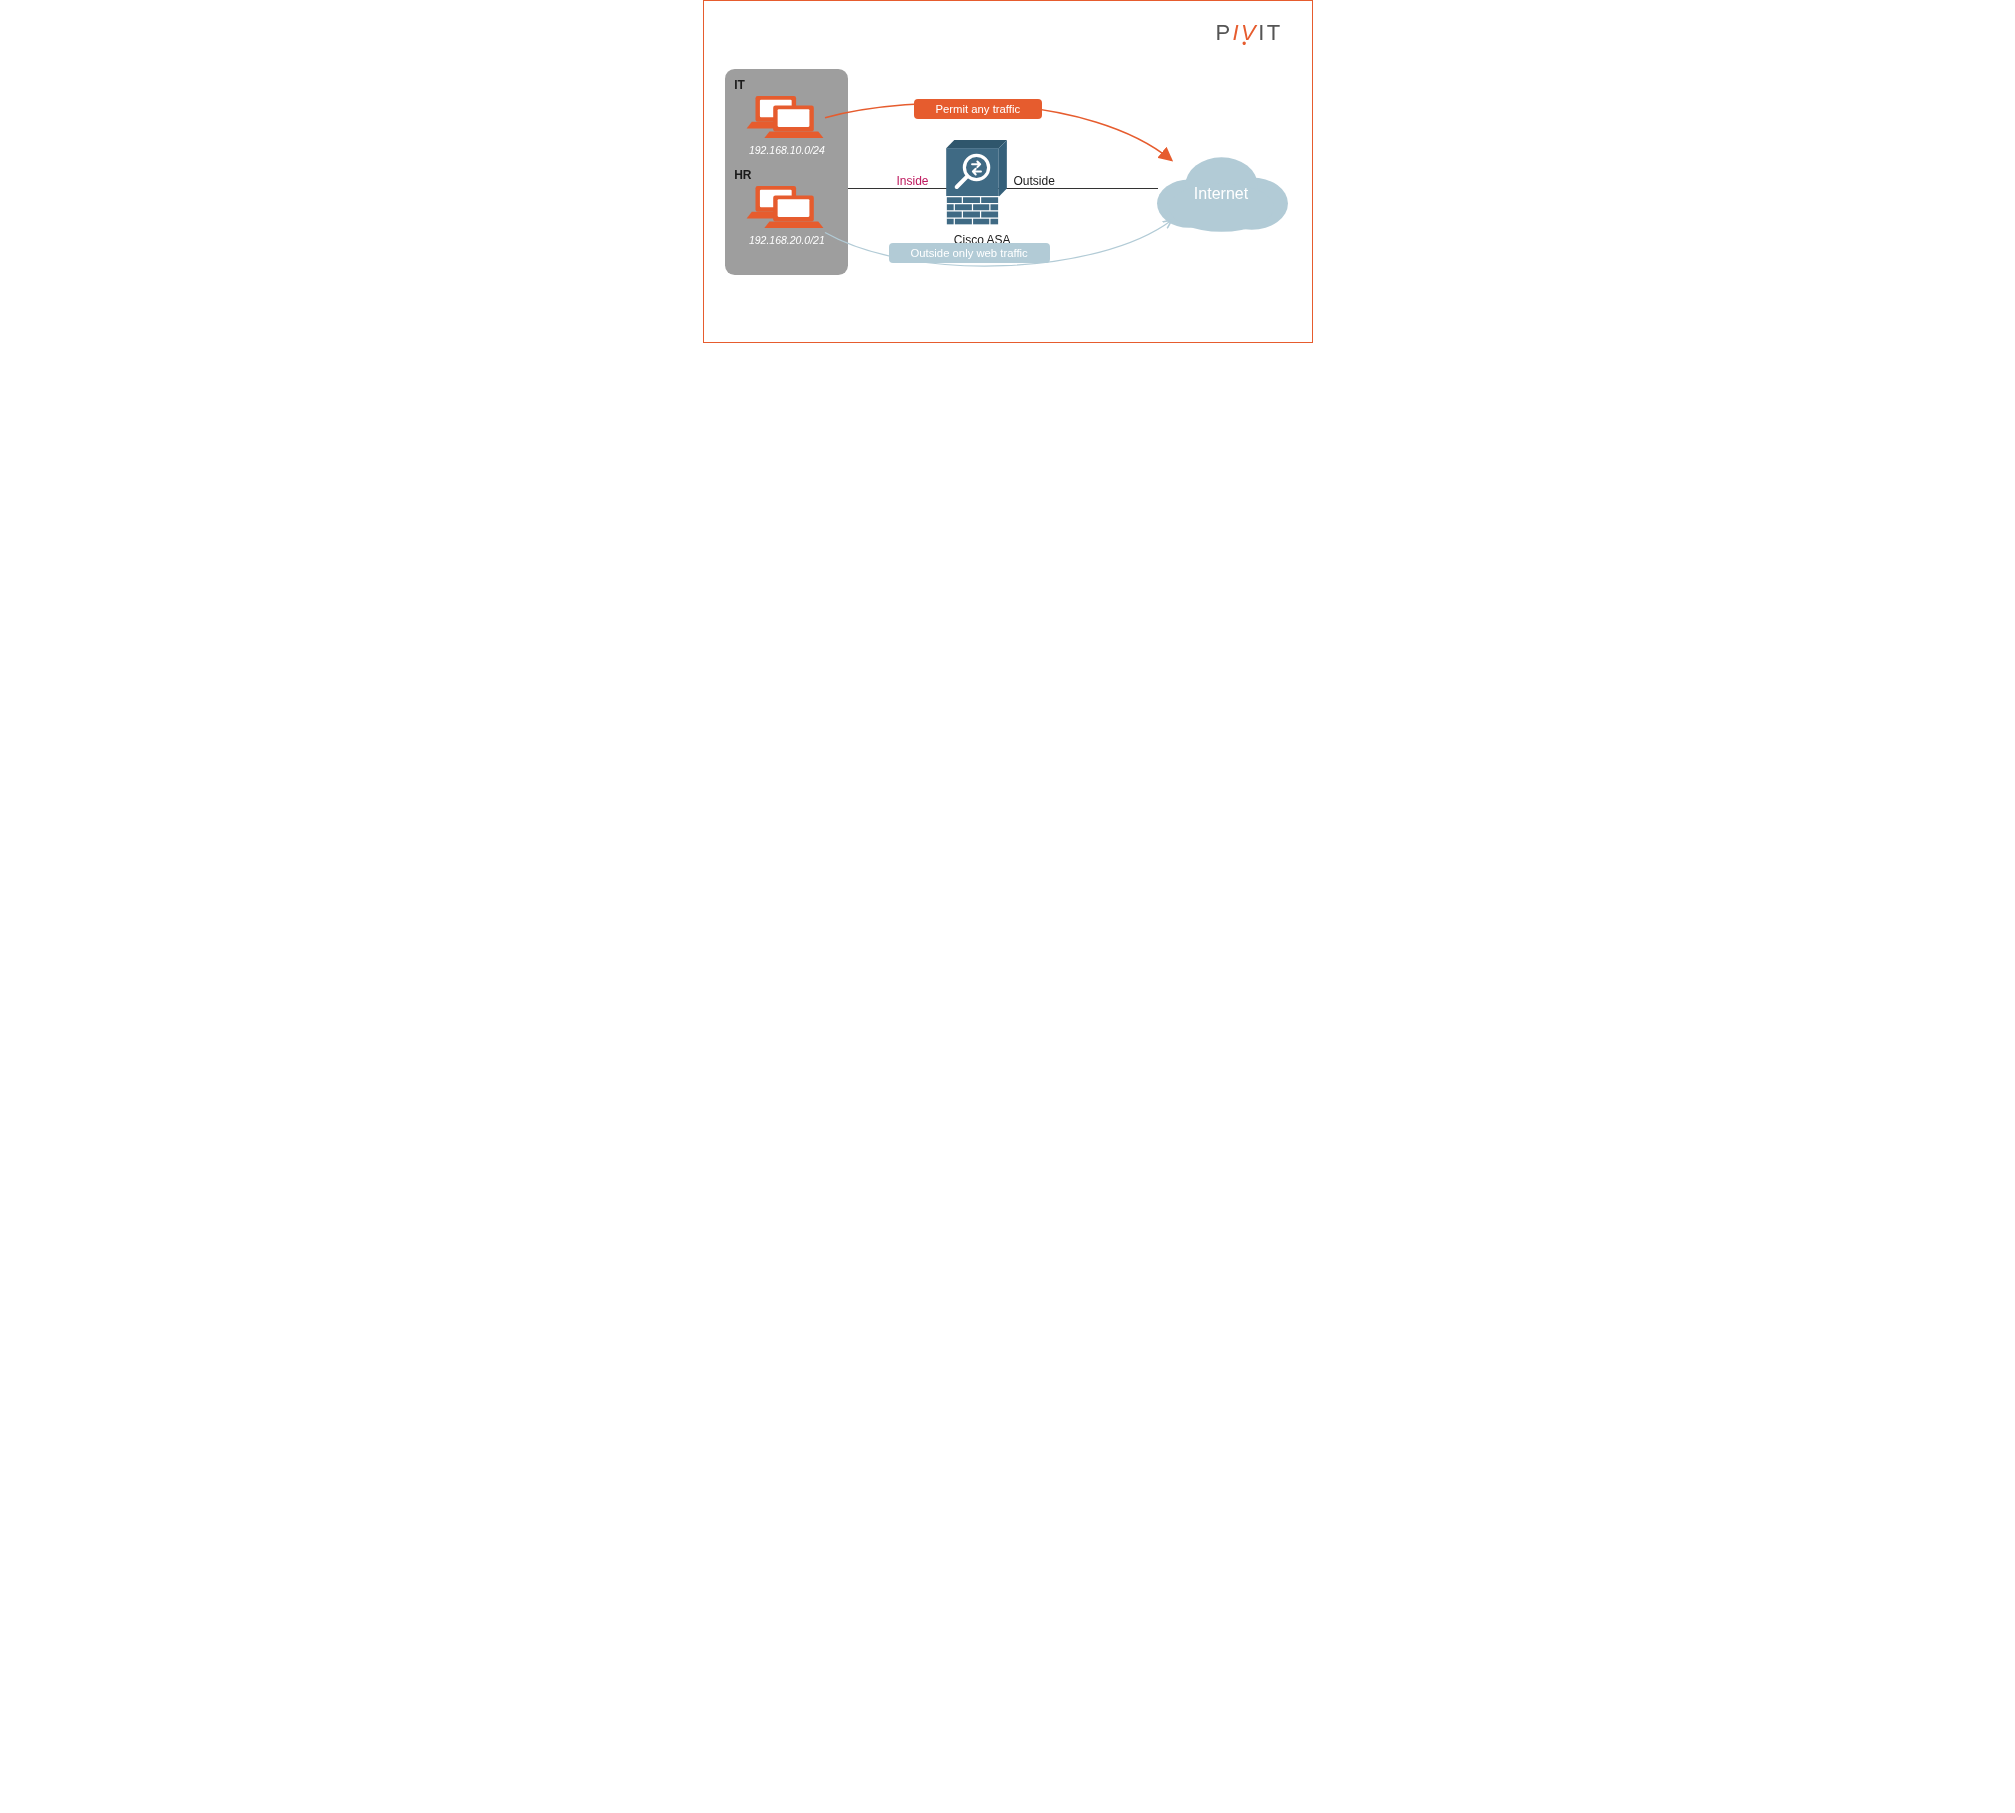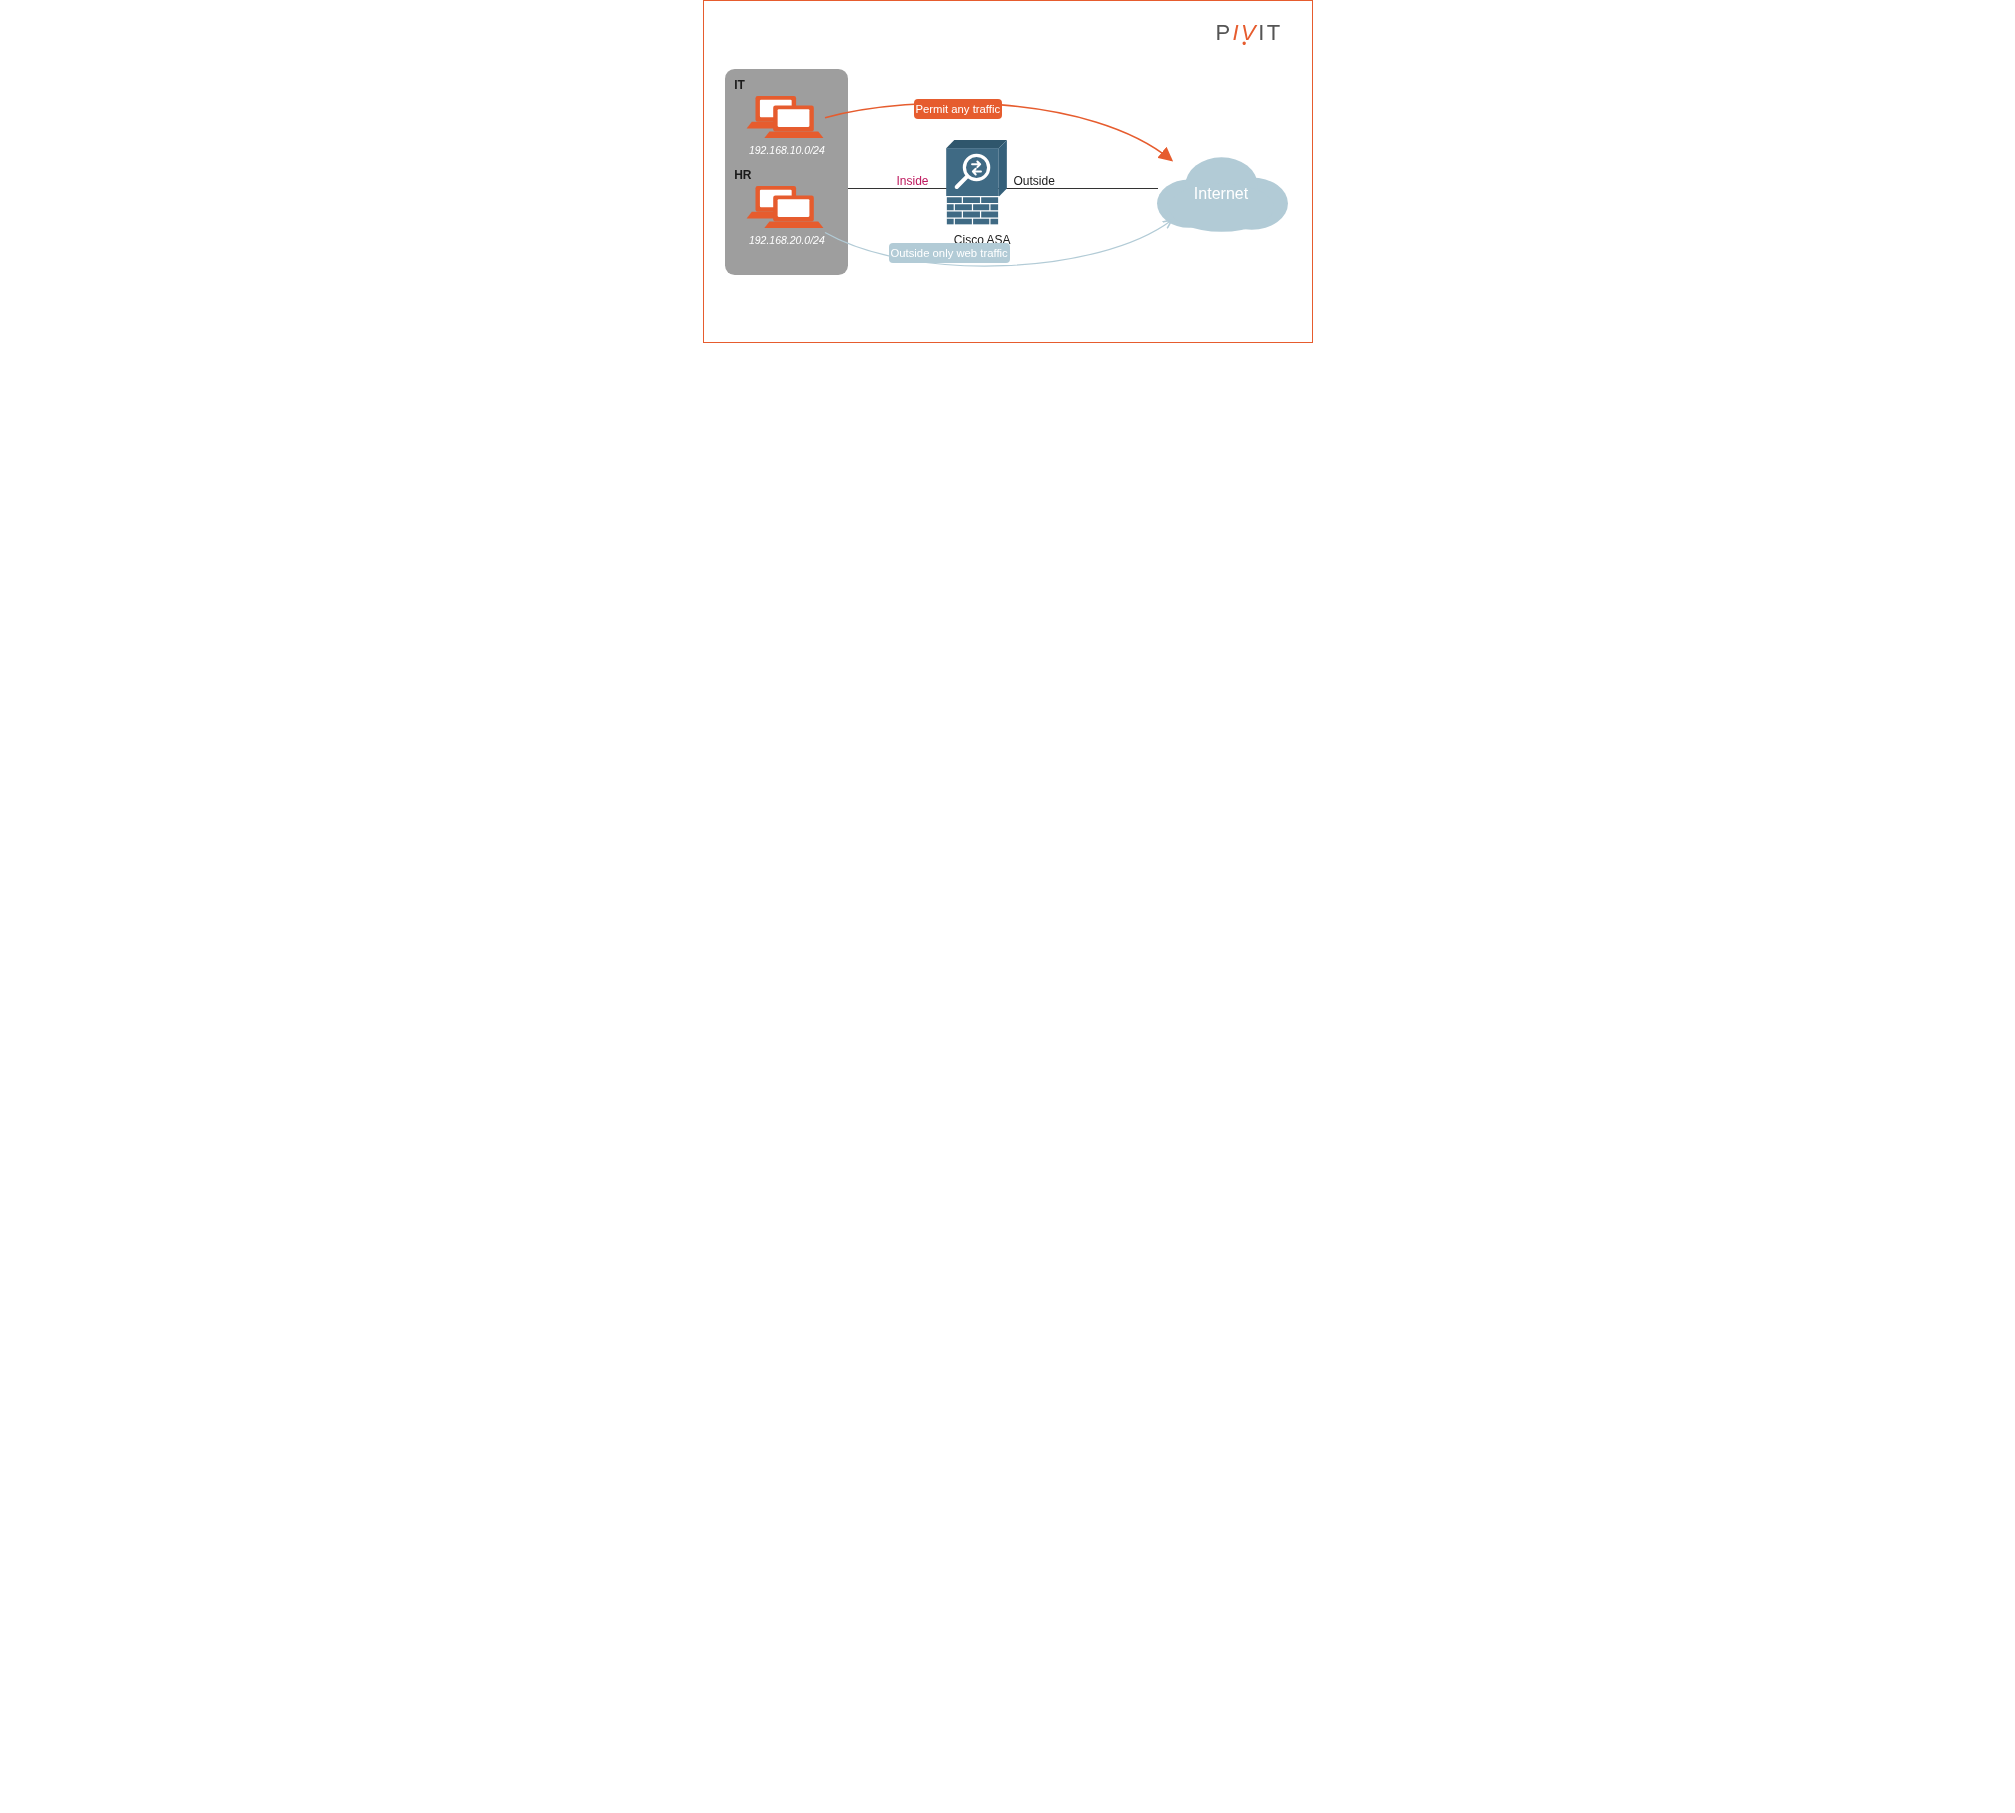--- a/index.html
+++ b/index.html
@@ -126,21 +126,21 @@
     top: 187px;
     left: 144px;
     width: 310px;
     height: 1.2px;
     background: #333;
   }
 
   
   .pill {
     position: absolute;
-    padding: 4px 2px;
+    padding: 4px 22px;
     border-radius: 4px;
     font-size: 11.3px;
     color: #fff;
     white-space: nowrap;
   }
   .pill-orange { background: #E65C2E; left: 210px; top: 98px; }
   .pill-blue   { background: #B2CBD6; left: 185px; top: 242px; }
 
 </style>
 </head>
@@ -189,21 +189,21 @@
             <rect x="22" y="18" width="86" height="48" rx="3" fill="#fff"></rect>
             <polygon points="0,78 132,78 146,96 -14,96" fill="#E65C2E"></polygon>
           </g>
           <g transform="translate(54,26)">
             <rect x="10" y="8" width="110" height="70" rx="6" fill="#E65C2E"></rect>
             <rect x="22" y="18" width="86" height="48" rx="3" fill="#fff"></rect>
             <polygon points="0,78 132,78 146,96 -14,96" fill="#E65C2E"></polygon>
           </g>
         </svg>
       </div>
-      <div class="subnet">192.168.20.0/24</div>
+      <div class="subnet">192.168.20.0/21</div>
     </div>
 
   </div>
 
   <div class="trunk"></div>
 
   <div class="iface-inside">Inside</div>
   <div class="iface-outside">Outside</div>
 
   <div class="fwwrap">

